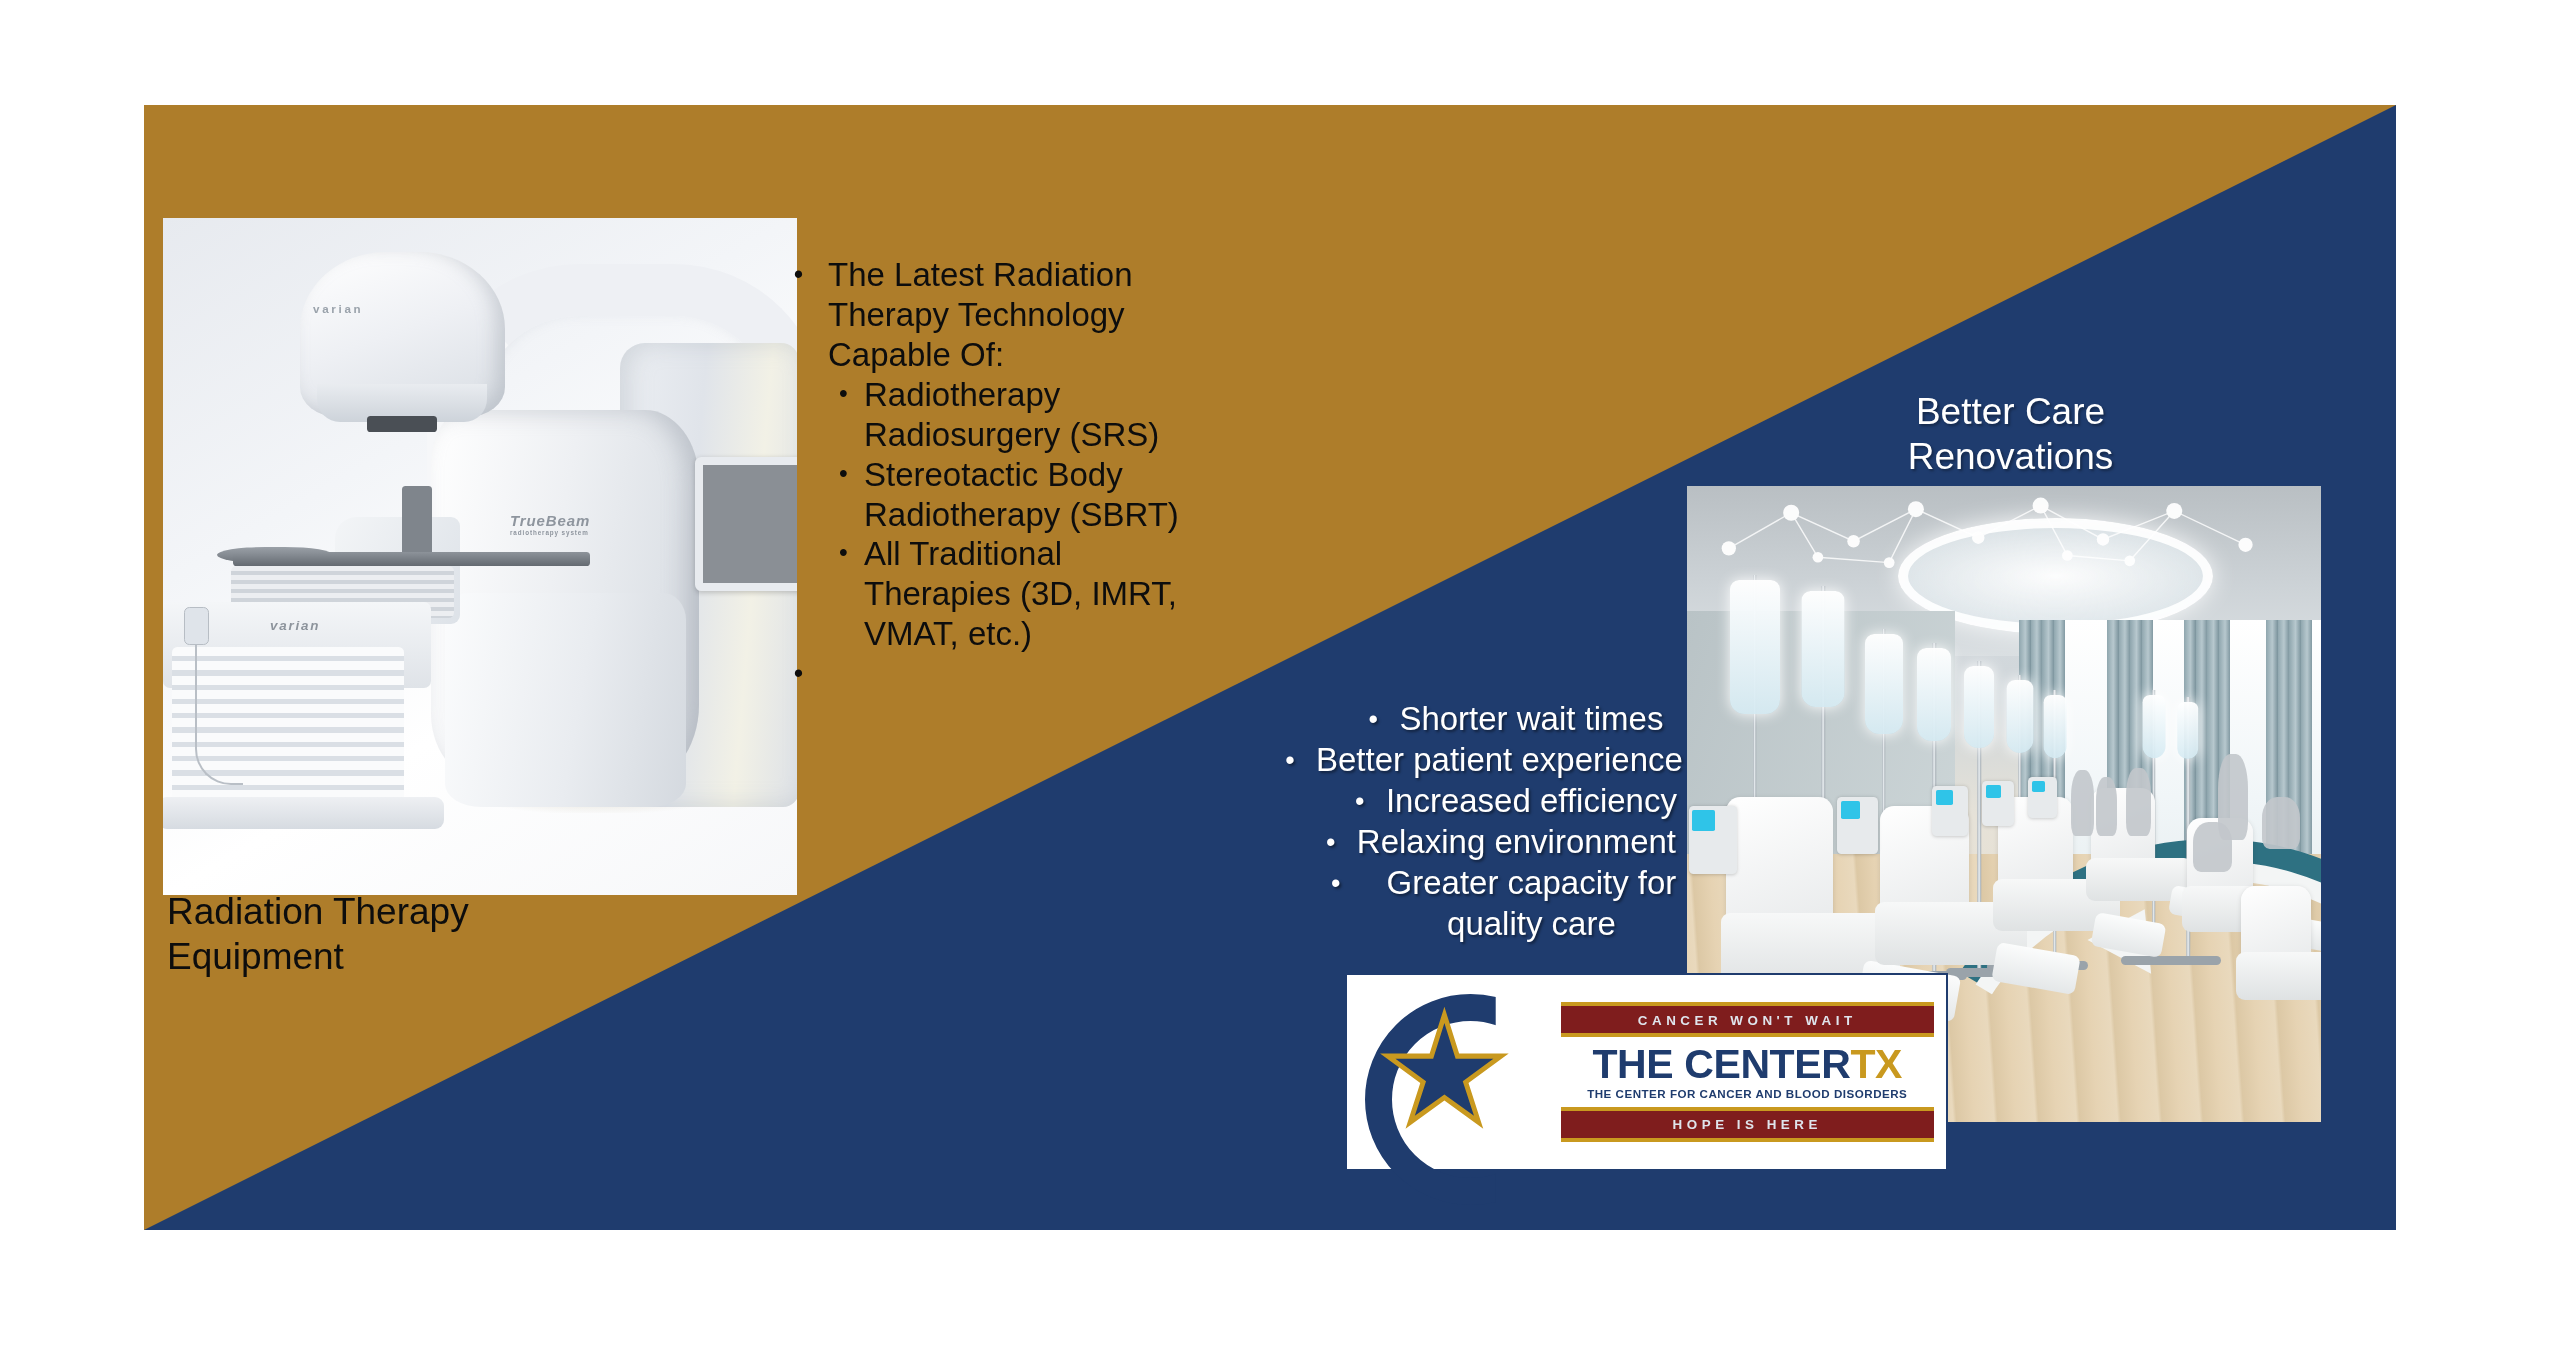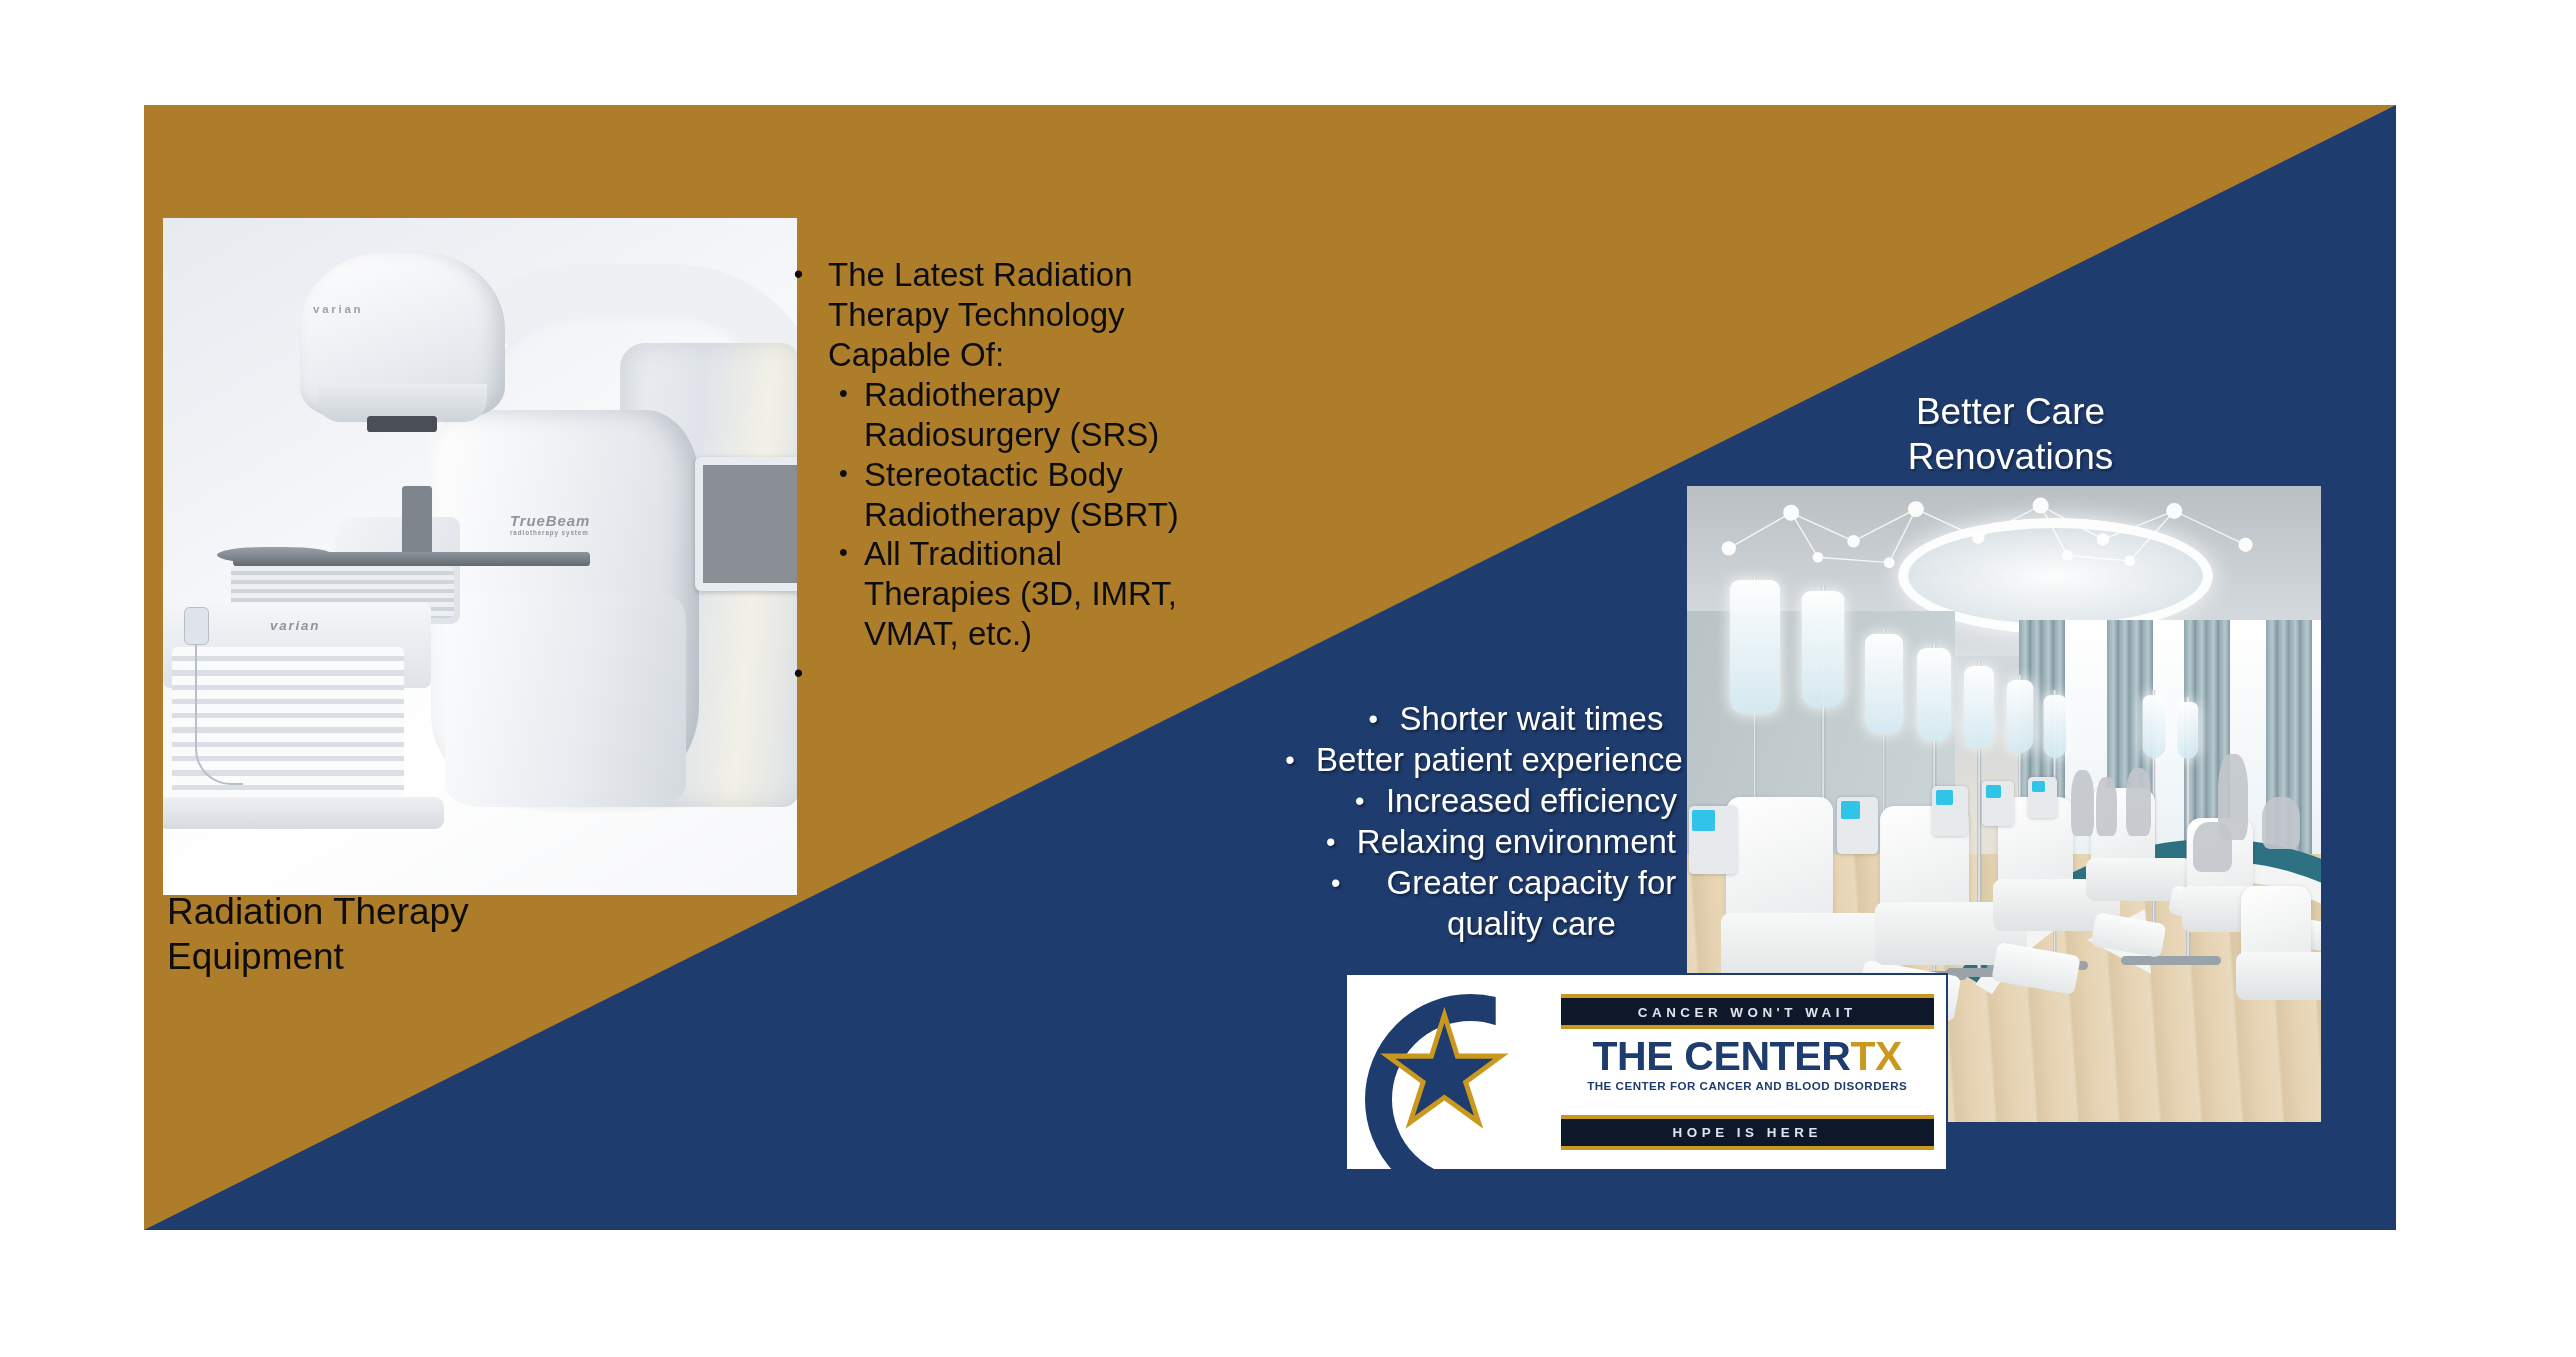--- a/index.html
+++ b/index.html
@@ -265,32 +265,32 @@
     background:#c9991f;
     clip-path:polygon(50% 0%,61% 35%,98% 35%,68% 57%,79% 91%,50% 70%,21% 91%,32% 57%,2% 35%,39% 35%);
   }
   #logo-mark .star-inner{
     position:absolute; left:41px; top:36px; width:102px; height:102px;
     background:#1f3c6e;
     clip-path:polygon(50% 0%,61% 35%,98% 35%,68% 57%,79% 91%,50% 70%,21% 91%,32% 57%,2% 35%,39% 35%);
   }
   #logo-text{flex:1; padding:9px 12.5px 9px 3.6px;}
   .logo-band{
-    background:#0f172a; color:#dfe4ec; text-align:center;
+    background:#7f1d1d; color:#dfe4ec; text-align:center;
     font-size:13.4px; letter-spacing:4.5px; font-weight:700; padding:6.3px 0 5.4px;
     border-top:4.5px solid #c9991f; border-bottom:4.5px solid #c9991f;
   }
   #logo-wordmark{
     text-align:center; font-size:41px; font-weight:700; letter-spacing:-0.4px;
     color:#1f3c6e; padding:7.1px 0 1.8px; line-height:1;
   }
   #logo-wordmark .tx{color:#c9991f;}
   #logo-tagline{
     text-align:center; font-size:11.6px; letter-spacing:0.5px; color:#1f3c6e;
-    font-weight:700; padding-bottom:23px;
+    font-weight:700; padding-bottom:7px;
   }
 </style>
 </head>
 <body>
 
 <div id="slide">
 
   <div id="navy-triangle"></div>
 
 

